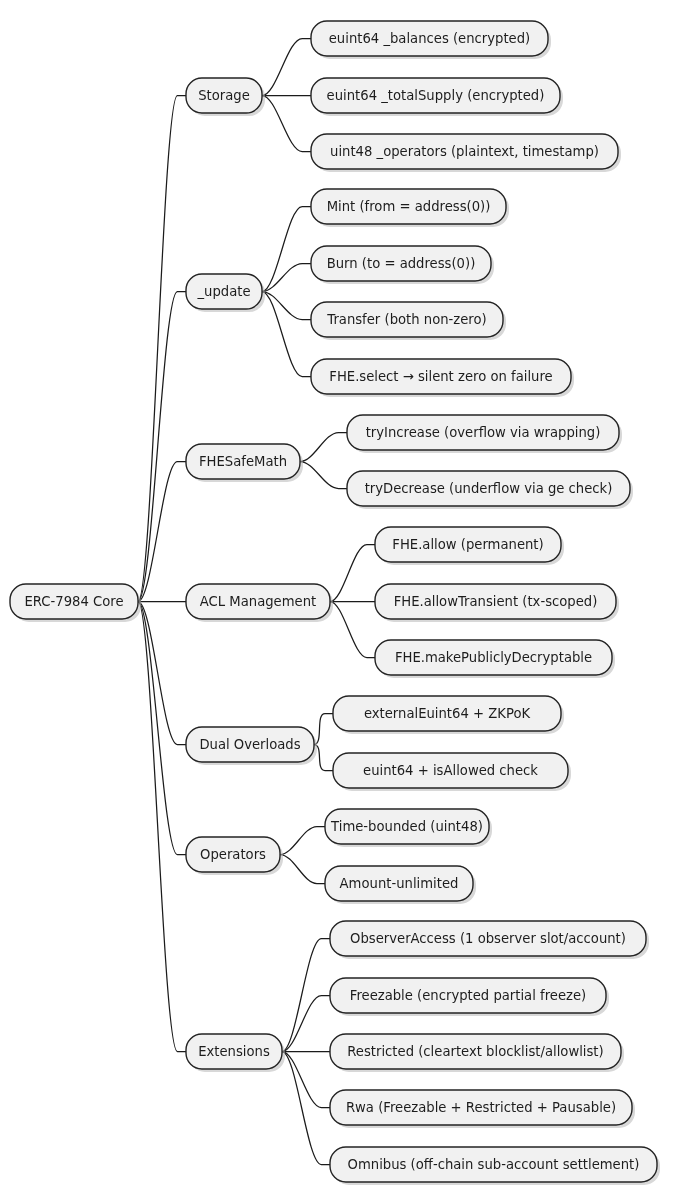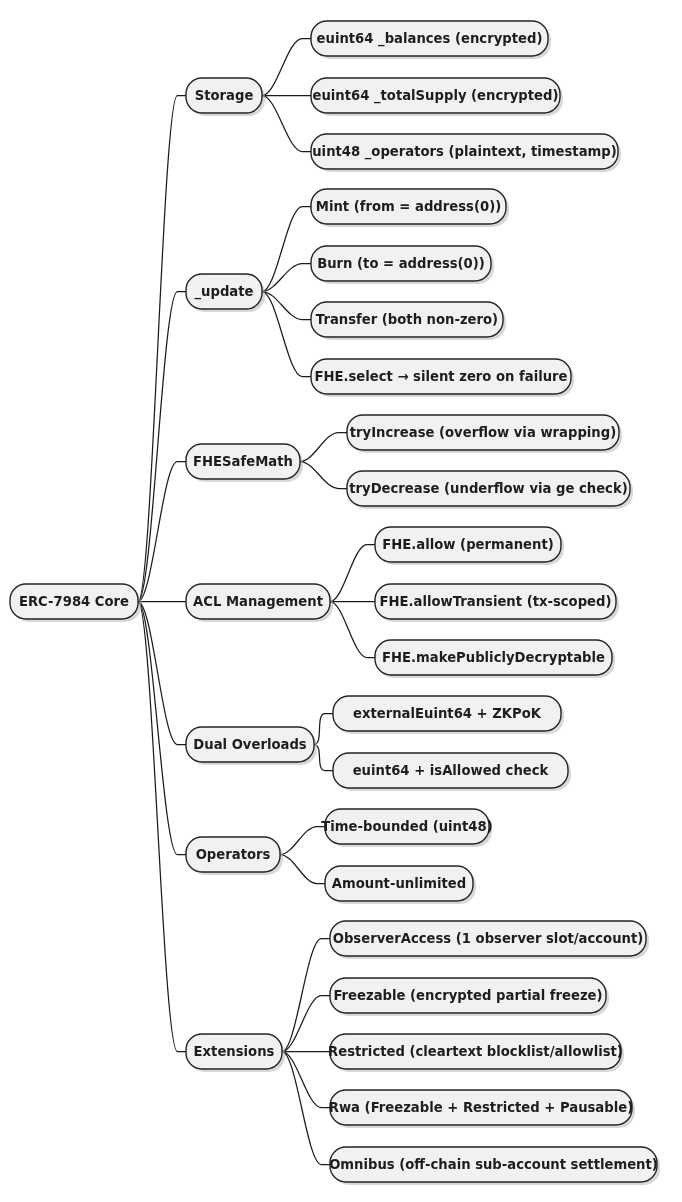--- a/index.html
+++ b/index.html
@@ -11,21 +11,20 @@
     width: 682px;
     height: 1202px;
     font-family: "DejaVu Sans", sans-serif;
     overflow: hidden;
   }
   #diagram-root {
     position: relative;
     width: 682px;
     height: 1192px;
     background: #ffffff;
-    font-weight: bold;
   }
   svg#mindmap {
     position: absolute;
     top: 0;
     left: 0;
     width: 682px;
     height: 1202px;
     display: block;
   }
   .node-shadow {

